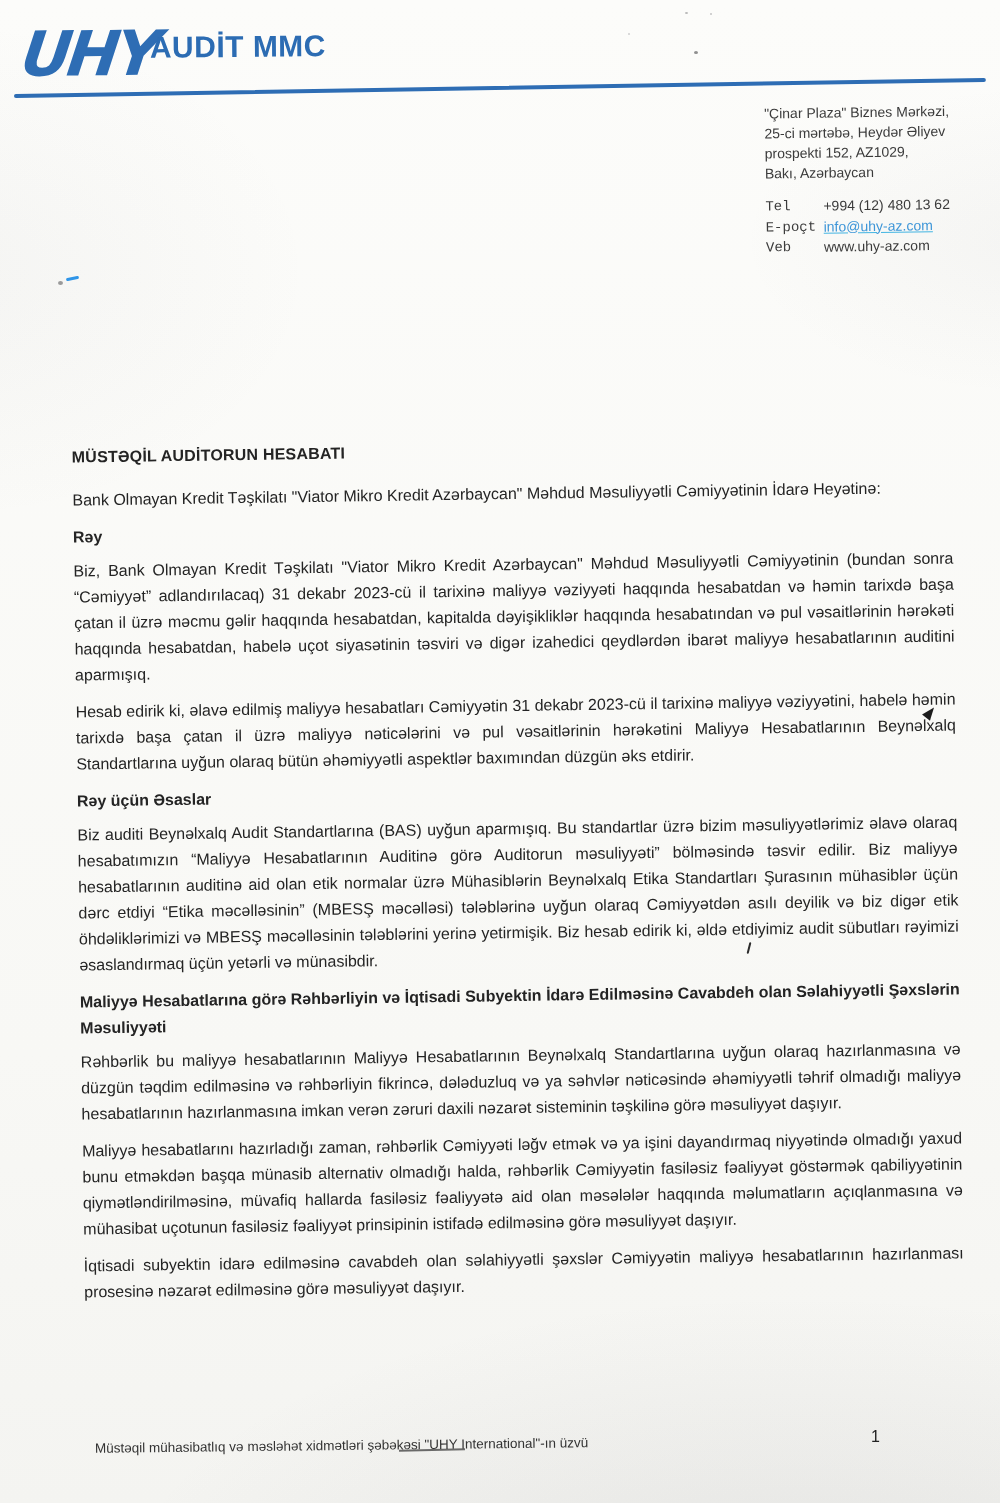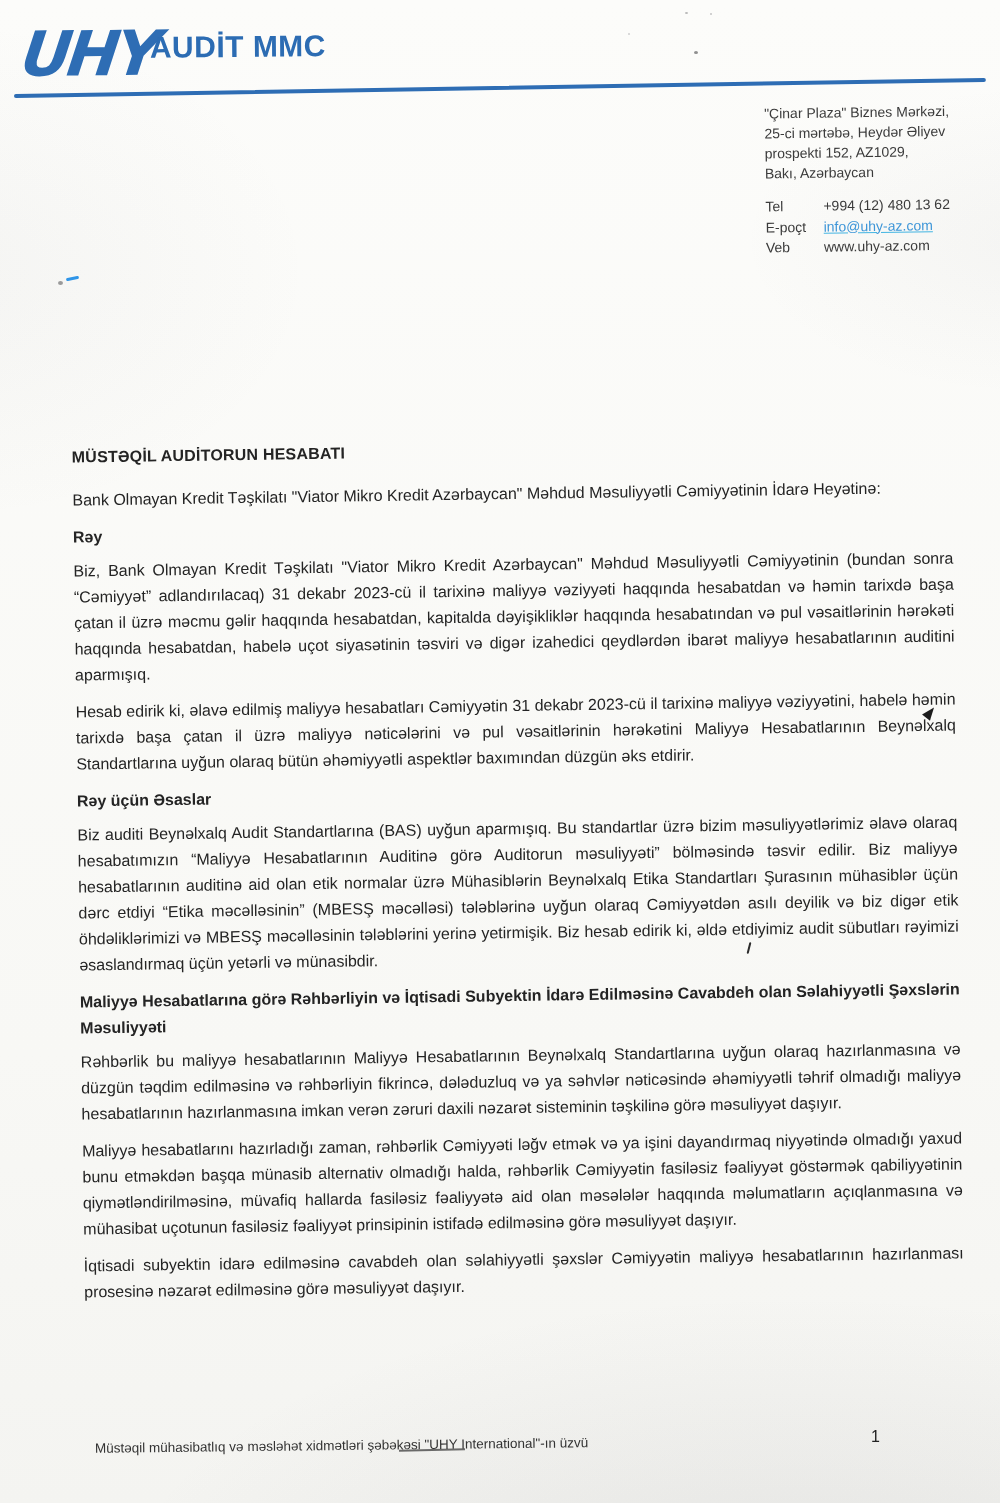--- a/index.html
+++ b/index.html
@@ -42,21 +42,21 @@
   }
 
   
   .contact {
     position: absolute; left: 765px; top: 102px; width: 210px;
     font-size: 14px; line-height: 20px; color: #3b3b3b;
     transform: rotate(-0.8deg);
   }
   .contact-rows { margin-top: 13px; }
   .contact-row { display: flex; line-height: 20.5px; }
-  .contact-label { width: 58px; flex: 0 0 58px; }
+  .contact-label { width: 58px; flex: 0 0 58px; font-family: Liberation Mono, monospace; }
   .contact-link { color: #3e96d8; text-decoration: underline; text-decoration-color: #43b5e2; }
 
   
   .content {
     position: absolute; left: 78px; top: 438px; width: 880px;
     font-size: 16px; line-height: 26px; color: #242424;
     text-align: justify;
     transform: rotate(-0.85deg);
   }
   .doc-title { font-weight: 700; letter-spacing: 0.2px; margin-bottom: 17px; text-align: left; }

